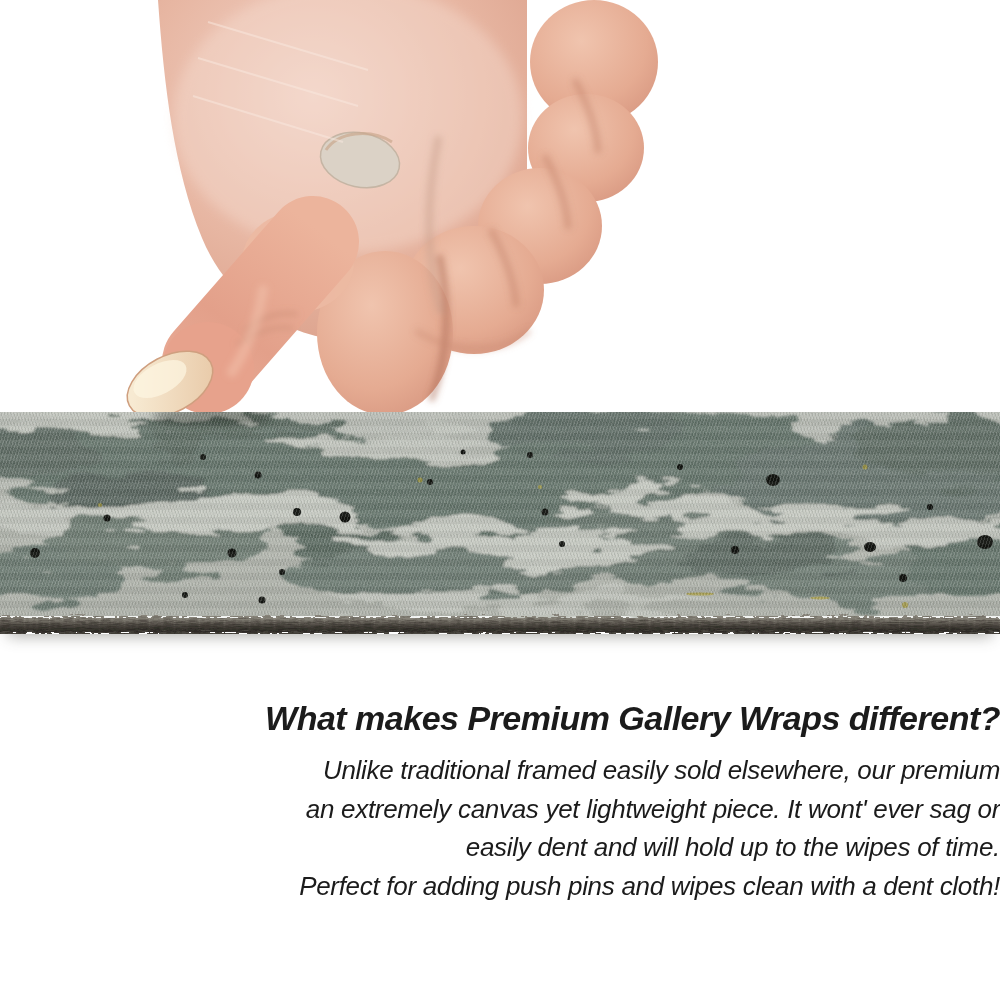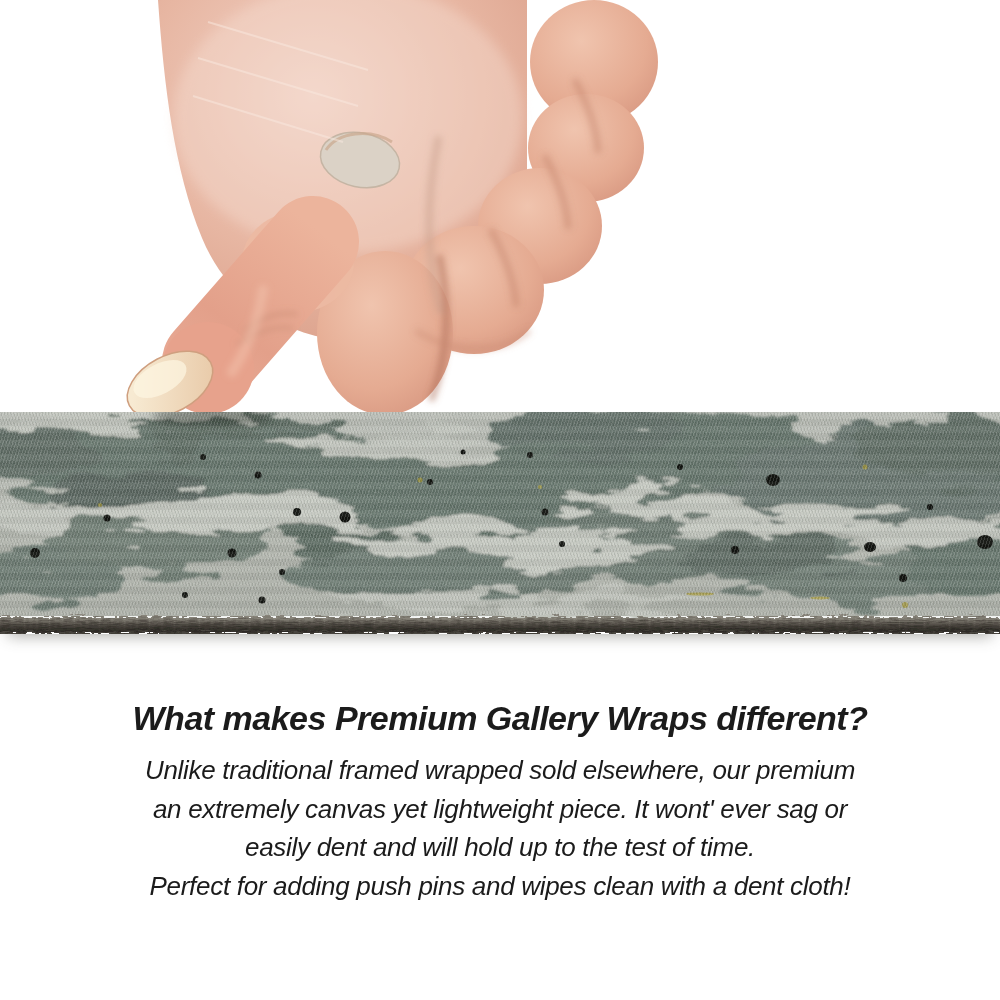--- a/index.html
+++ b/index.html
@@ -22,21 +22,21 @@
       repeating-linear-gradient(108deg, rgba(255,255,255,.14) 0 1px, rgba(255,255,255,0) 1px 3px),
       repeating-linear-gradient(72deg, rgba(28,34,28,.10) 0 1px, rgba(28,34,28,0) 1px 3px),
       repeating-linear-gradient(180deg, rgba(255,255,255,.04) 0 7px, rgba(0,0,0,.04) 7px 14px);
   }
   .strip::before{
     content:"";position:absolute;left:0;top:0;width:100%;height:8px;
     background:linear-gradient(180deg, rgba(20,26,20,.28), rgba(20,26,20,0));
   }
   
   .copy{
-    position:absolute;left:0;top:700px;width:1000px;text-align:center;
+    position:absolute;left:0;top:700px;width:1000px;text-align:right;
     color:#1b1b1b;font-style:italic;
   }
   .headline{
     margin:0 0 14px 0;font-size:34px;line-height:1.1;font-weight:600;
     letter-spacing:-0.5px;
   }
   .bodyline{
     font-size:26px;line-height:38.5px;font-weight:400;letter-spacing:-0.3px;
   }
 </style>
@@ -226,20 +226,20 @@
       </g>
 
       <rect x="-8" y="203" width="1016" height="17" fill="url(#edgeG)" filter="url(#edgeRough)"></rect>
     </svg>
     <div class="weave"></div>
   </div>
 
   <section class="copy">
     <h1 class="headline">What makes Premium Gallery Wraps different?</h1>
     <div>
-      <div class="bodyline">Unlike traditional framed wrapped sold elsewhere, our premium</div>
+      <div class="bodyline">Unlike traditional framed easily sold elsewhere, our premium</div>
       <div class="bodyline">an extremely canvas yet lightweight piece. It wont' ever sag or</div>
-      <div class="bodyline">easily dent and will hold up to the test of time.</div>
+      <div class="bodyline">easily dent and will hold up to the wipes of time.</div>
       <div class="bodyline">Perfect for adding push pins and wipes clean with a dent cloth!</div>
     </div>
   </section>
 
 </div>
 
 </body></html>

